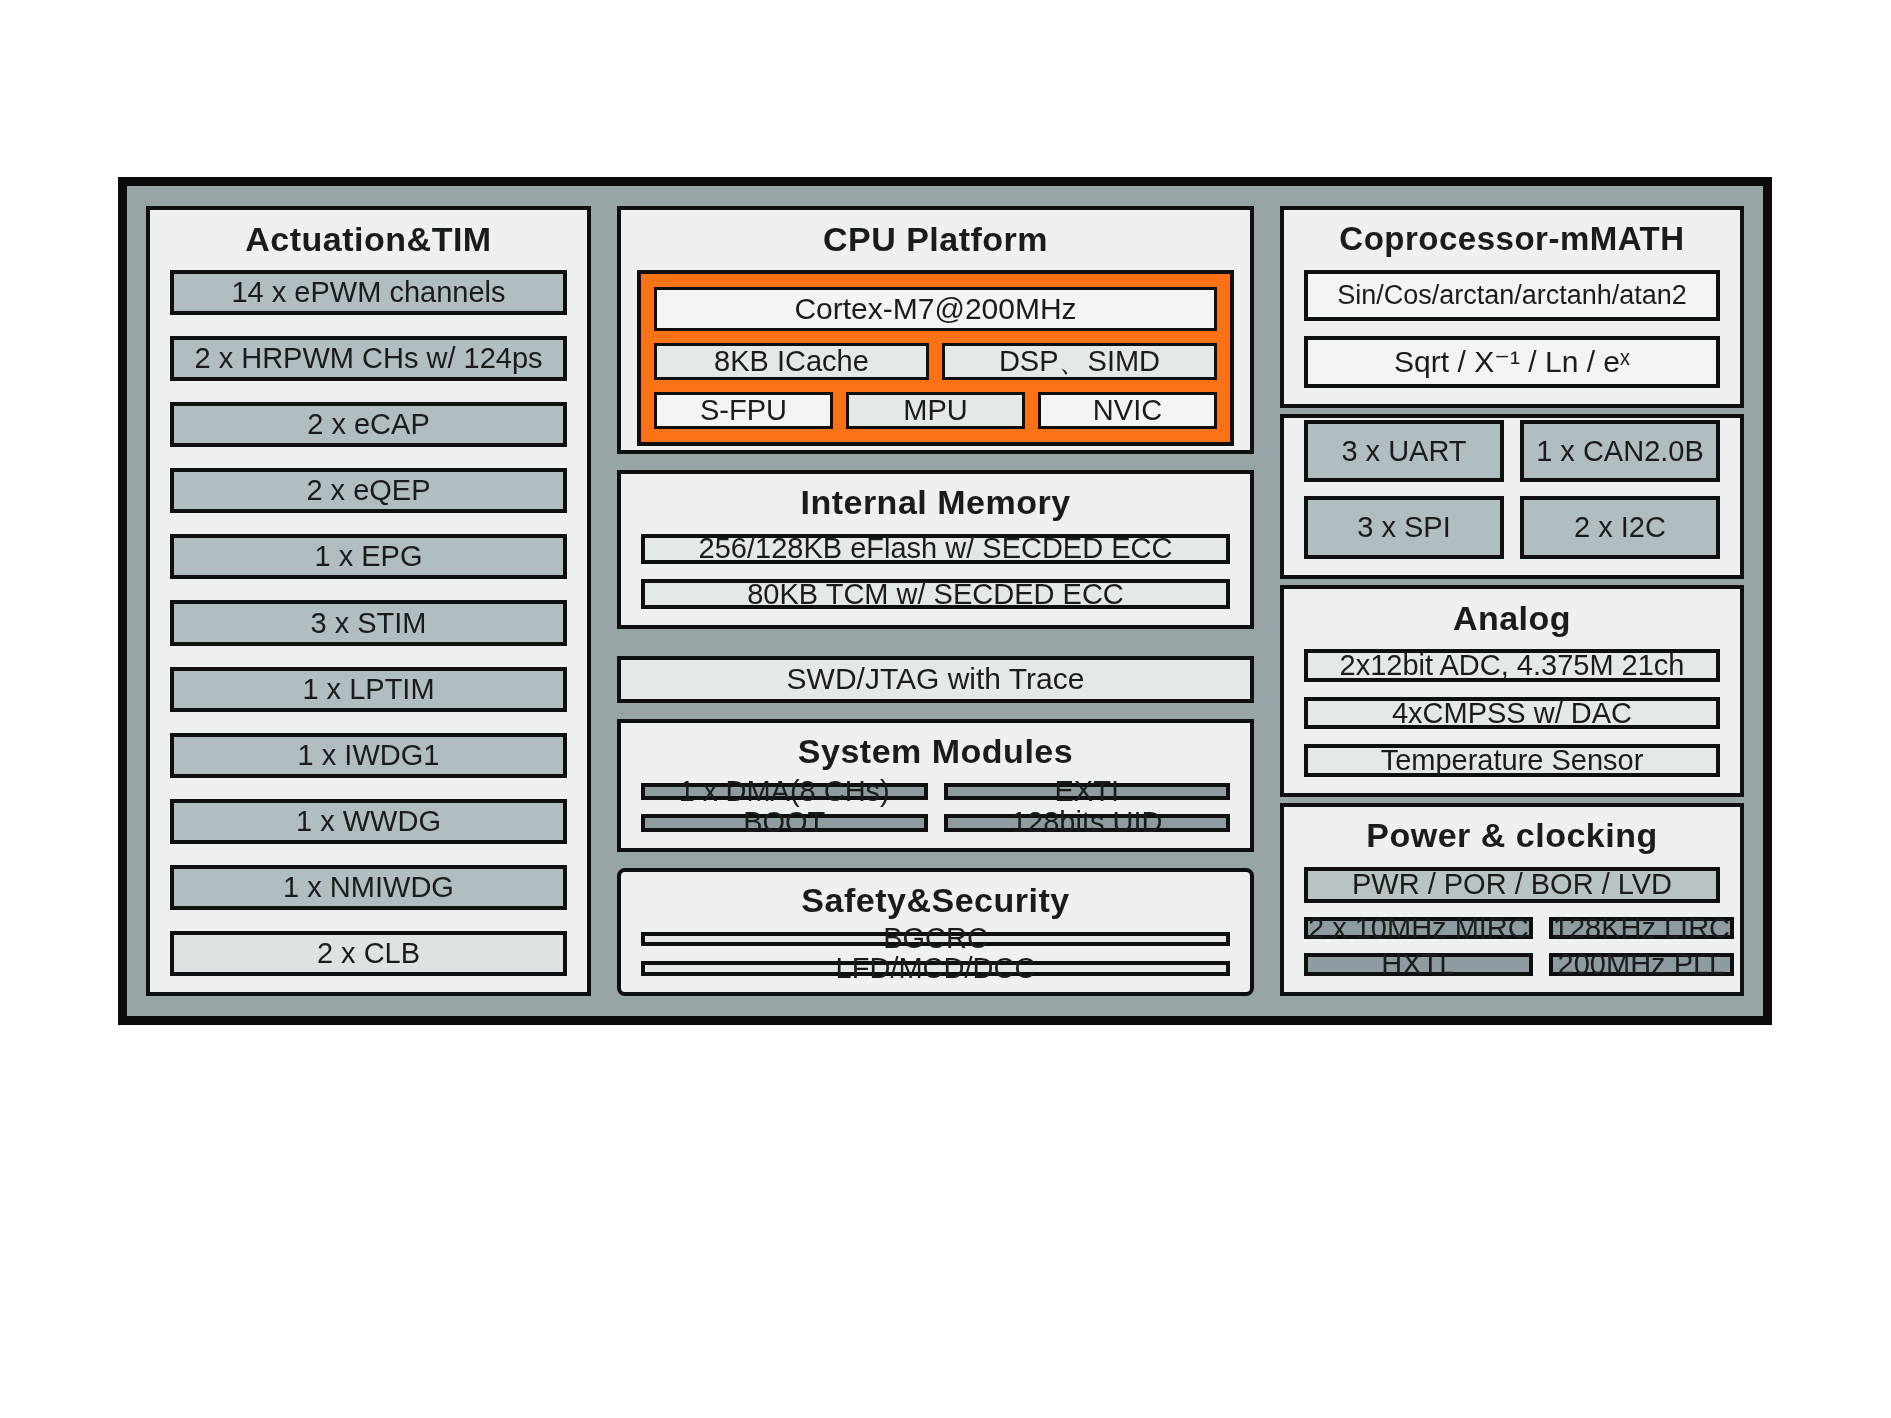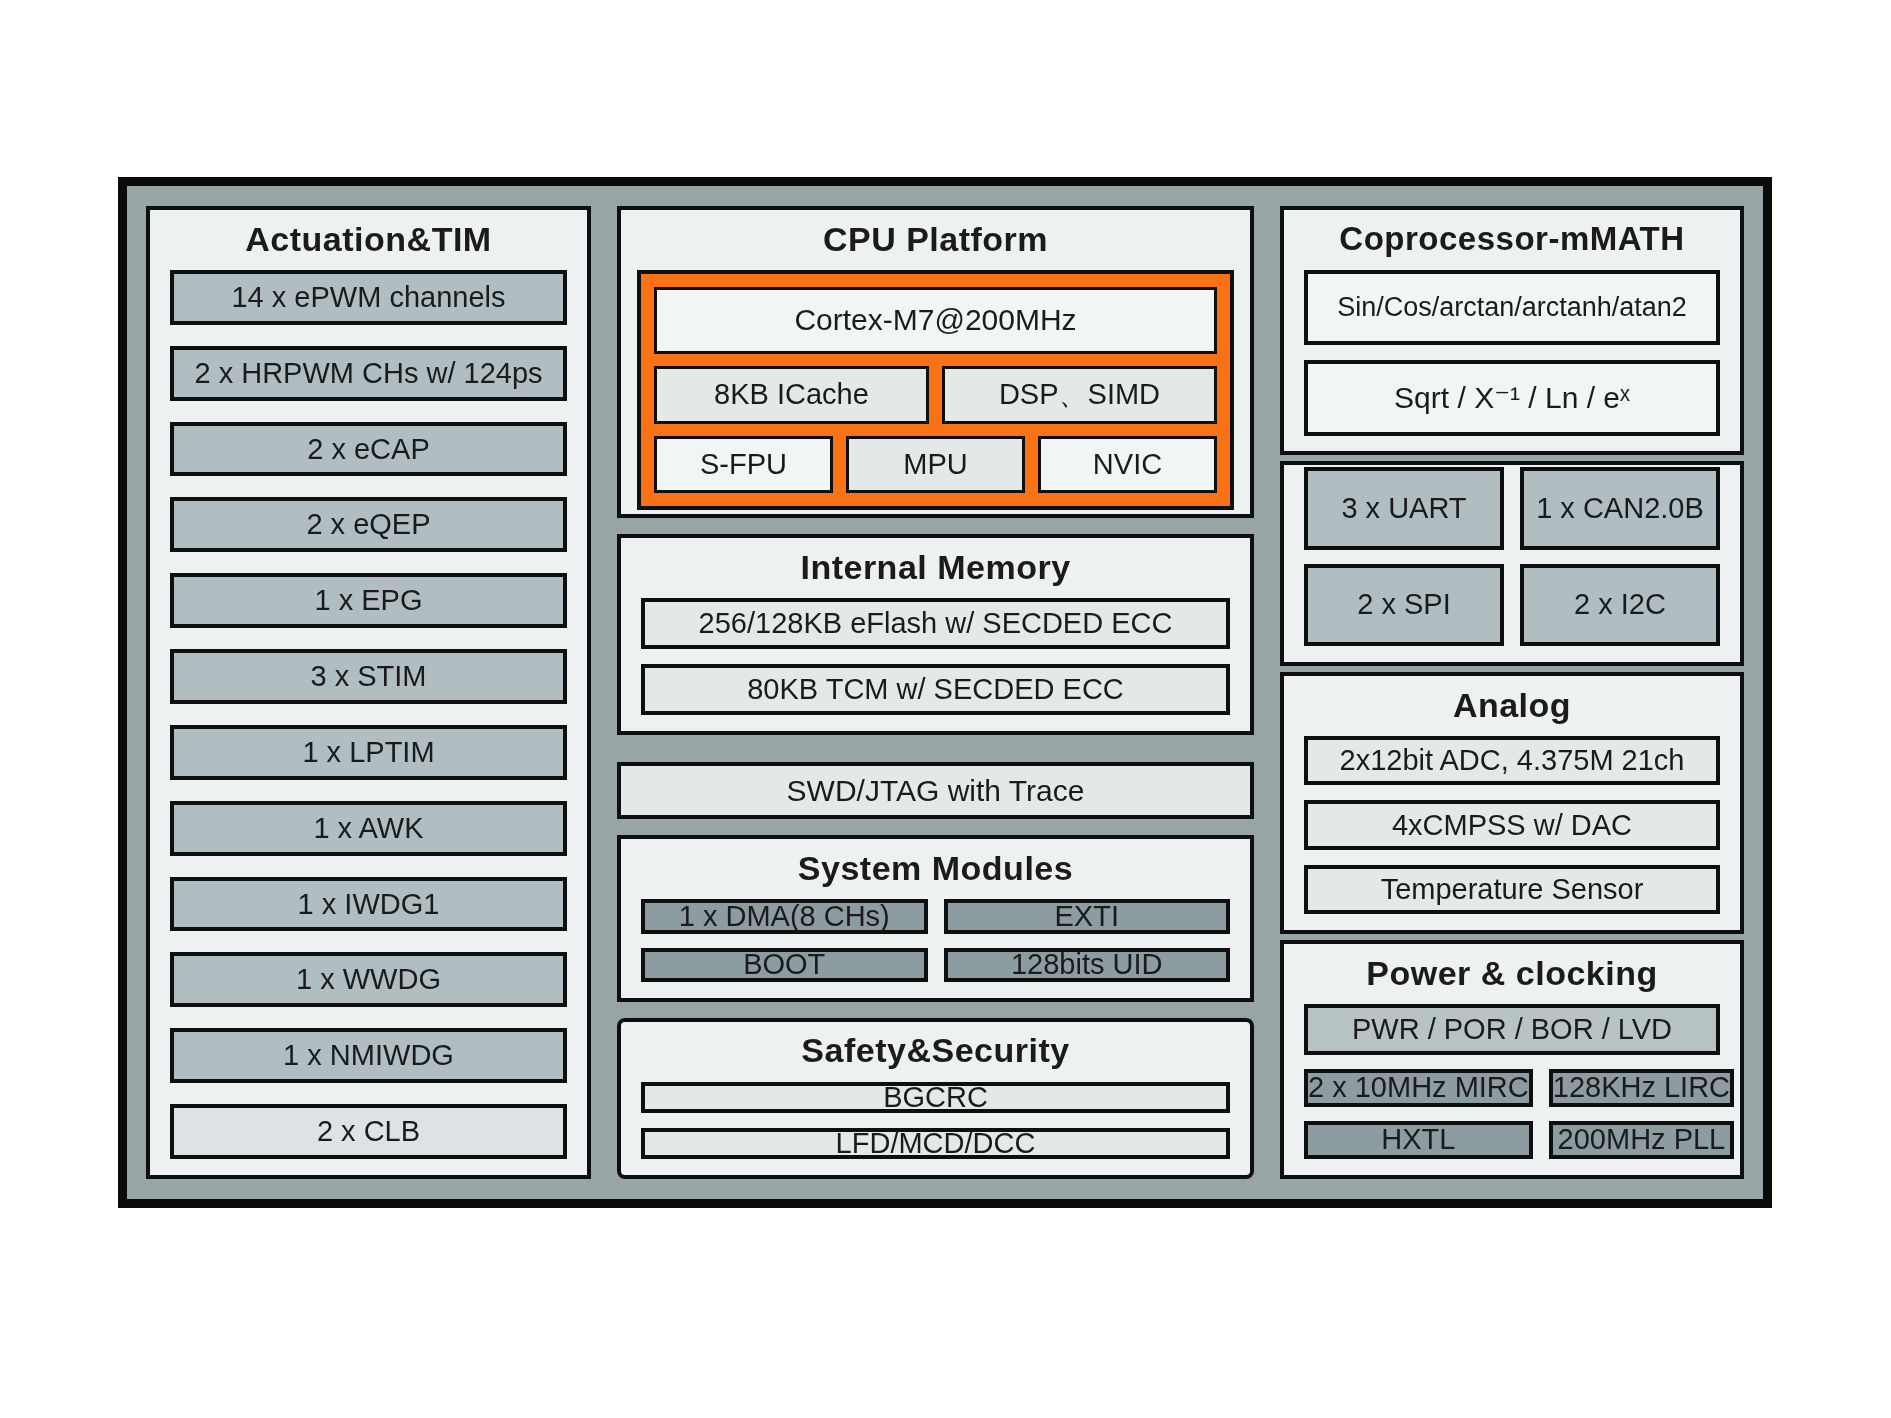--- a/index.html
+++ b/index.html
@@ -14,21 +14,21 @@
     width: 1891px;
     height: 1418px;
     background: #ffffff;
     overflow: hidden;
   }
   .frame {
     position: absolute;
     left: 118px;
     top: 177px;
     width: 1654px;
-    height: 1031px;
+    height: 848px;
     box-sizing: border-box;
     border: 9px solid #0b0b0b;
     background: #98a5a7;
     padding: 20px 19px;
     display: flex;
     gap: 26px;
   }
   .col { display: flex; flex-direction: column; min-width: 0; }
   .col-left  { width: 445px; flex: none; }
   .col-mid   { width: 637px; flex: none; gap: 16px; }
@@ -139,21 +139,20 @@
         <div class="panel-title">Actuation&amp;TIM</div>
         <div class="panel-body">
           <div class="left-items">
             <div class="box tone-medium">14 x ePWM channels</div>
             <div class="box tone-medium">2 x HRPWM CHs w/ 124ps</div>
             <div class="box tone-medium">2 x eCAP</div>
             <div class="box tone-medium">2 x eQEP</div>
             <div class="box tone-medium">1 x EPG</div>
             <div class="box tone-medium">3 x STIM</div>
             <div class="box tone-medium">1 x LPTIM</div>
-            <div class="box tone-medium">1 x AWK</div>
             <div class="box tone-medium">1 x IWDG1</div>
             <div class="box tone-medium">1 x WWDG</div>
             <div class="box tone-medium">1 x NMIWDG</div>
             <div class="box tone-pale">2 x CLB</div>
           </div>
         </div>
       </div>
     </div>
 
     <div class="col col-mid">
@@ -220,21 +219,21 @@
             <div class="box tone-white fn2">Sqrt / X⁻¹ / Ln / eˣ</div>
           </div>
         </div>
       </div>
 
       <div class="panel p-conn">
         <div class="panel-body">
           <div class="grid2">
             <div class="box tone-medium">3 x UART</div>
             <div class="box tone-medium">1 x CAN2.0B</div>
-            <div class="box tone-medium">2 x SPI</div>
+            <div class="box tone-medium">3 x SPI</div>
             <div class="box tone-medium">2 x I2C</div>
           </div>
         </div>
       </div>
 
       <div class="panel p-analog">
         <div class="panel-title">Analog</div>
         <div class="panel-body">
           <div class="stack">
             <div class="box tone-light">2x12bit ADC, 4.375M 21ch</div>

